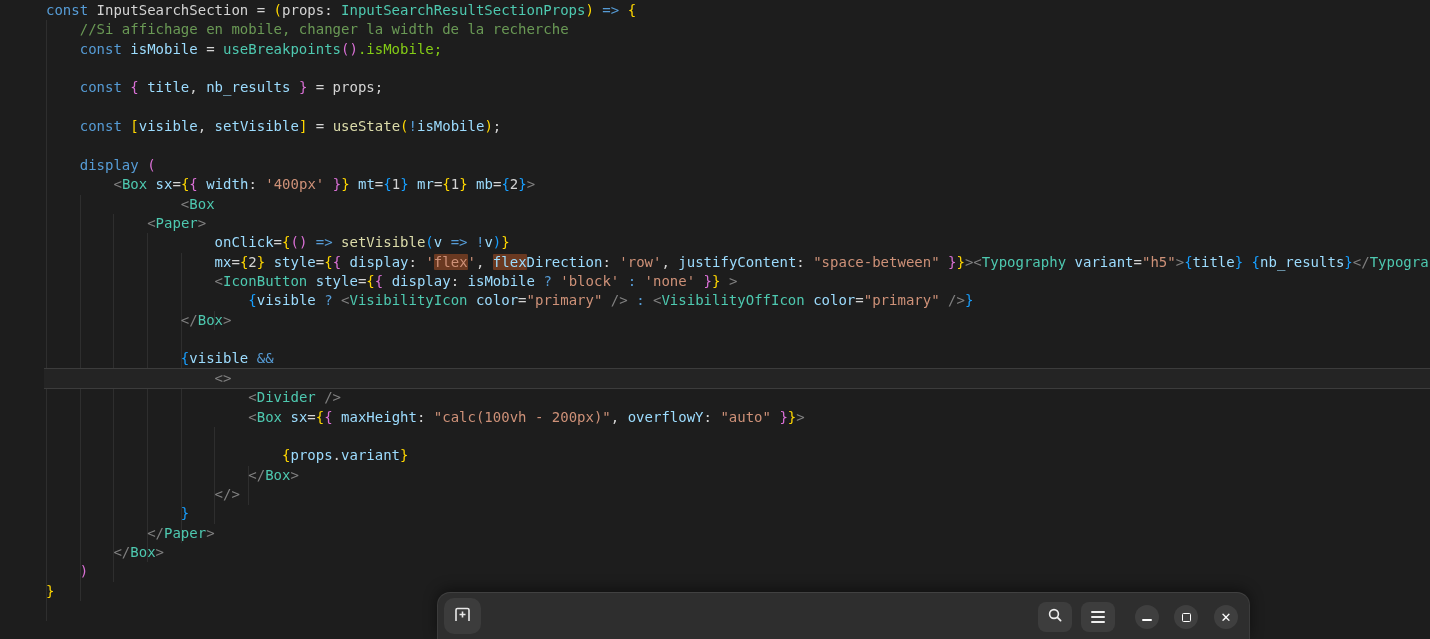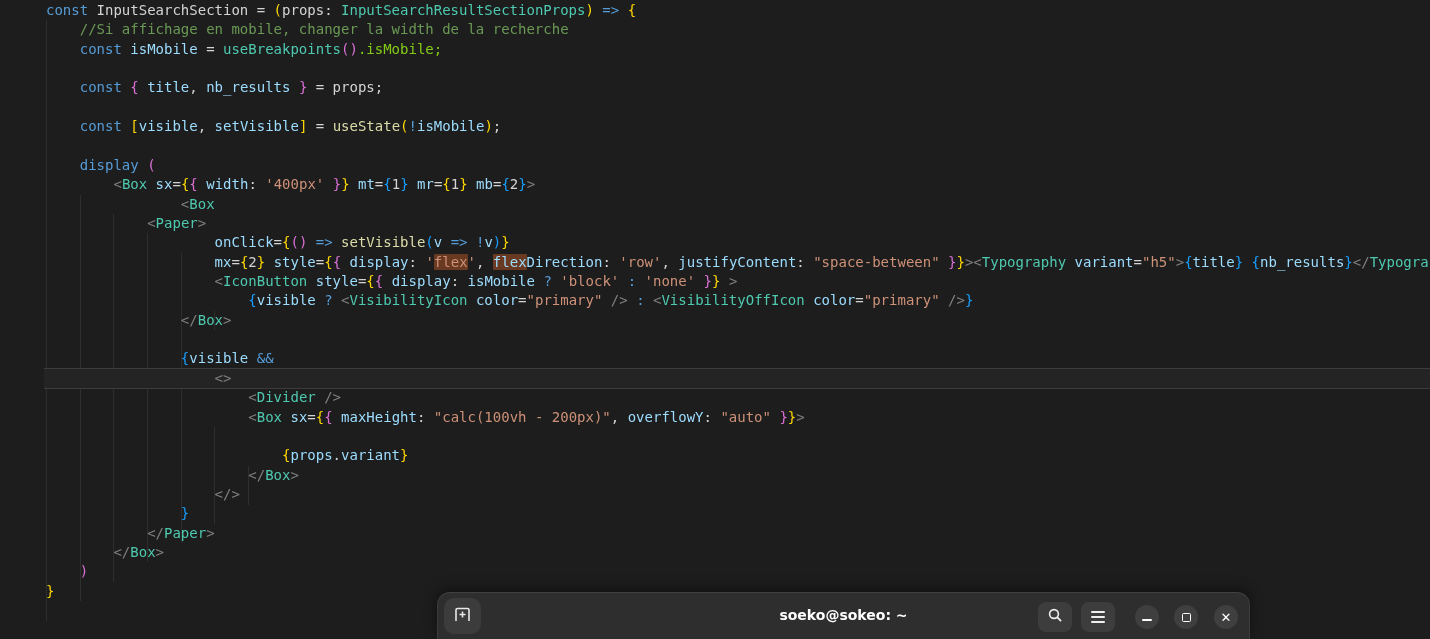--- a/index.html
+++ b/index.html
@@ -107,21 +107,20 @@
   <div class="terminal">
     <div class="t-btn btn-newtab">
       <span>
         <svg width="17" height="15" viewBox="0 0 17 15">
           <path d="M2 14 V3 a1.5 1.5 0 0 1 1.5-1.5 h10 a1.5 1.5 0 0 1 1.5 1.5 V14" fill="none" stroke="#e8e8e8" stroke-width="1.6"></path>
           <path d="M8.5 4.5 v6 M5.5 7.5 h6" stroke="#e8e8e8" stroke-width="1.6"></path>
         </svg>
       </span>
     </div>
 
-    <div class="t-title">soeko@sokeo: ~</div>
 
     <div class="t-btn btn-search">
       <span>
         <svg width="16" height="16" viewBox="0 0 16 16">
           <circle cx="7" cy="7" r="4.4" fill="none" stroke="#eee" stroke-width="1.6"></circle>
           <line x1="10.4" y1="10.4" x2="13.6" y2="13.6" stroke="#eee" stroke-width="1.8" stroke-linecap="round"></line>
         </svg>
       </span>
     </div>
 

